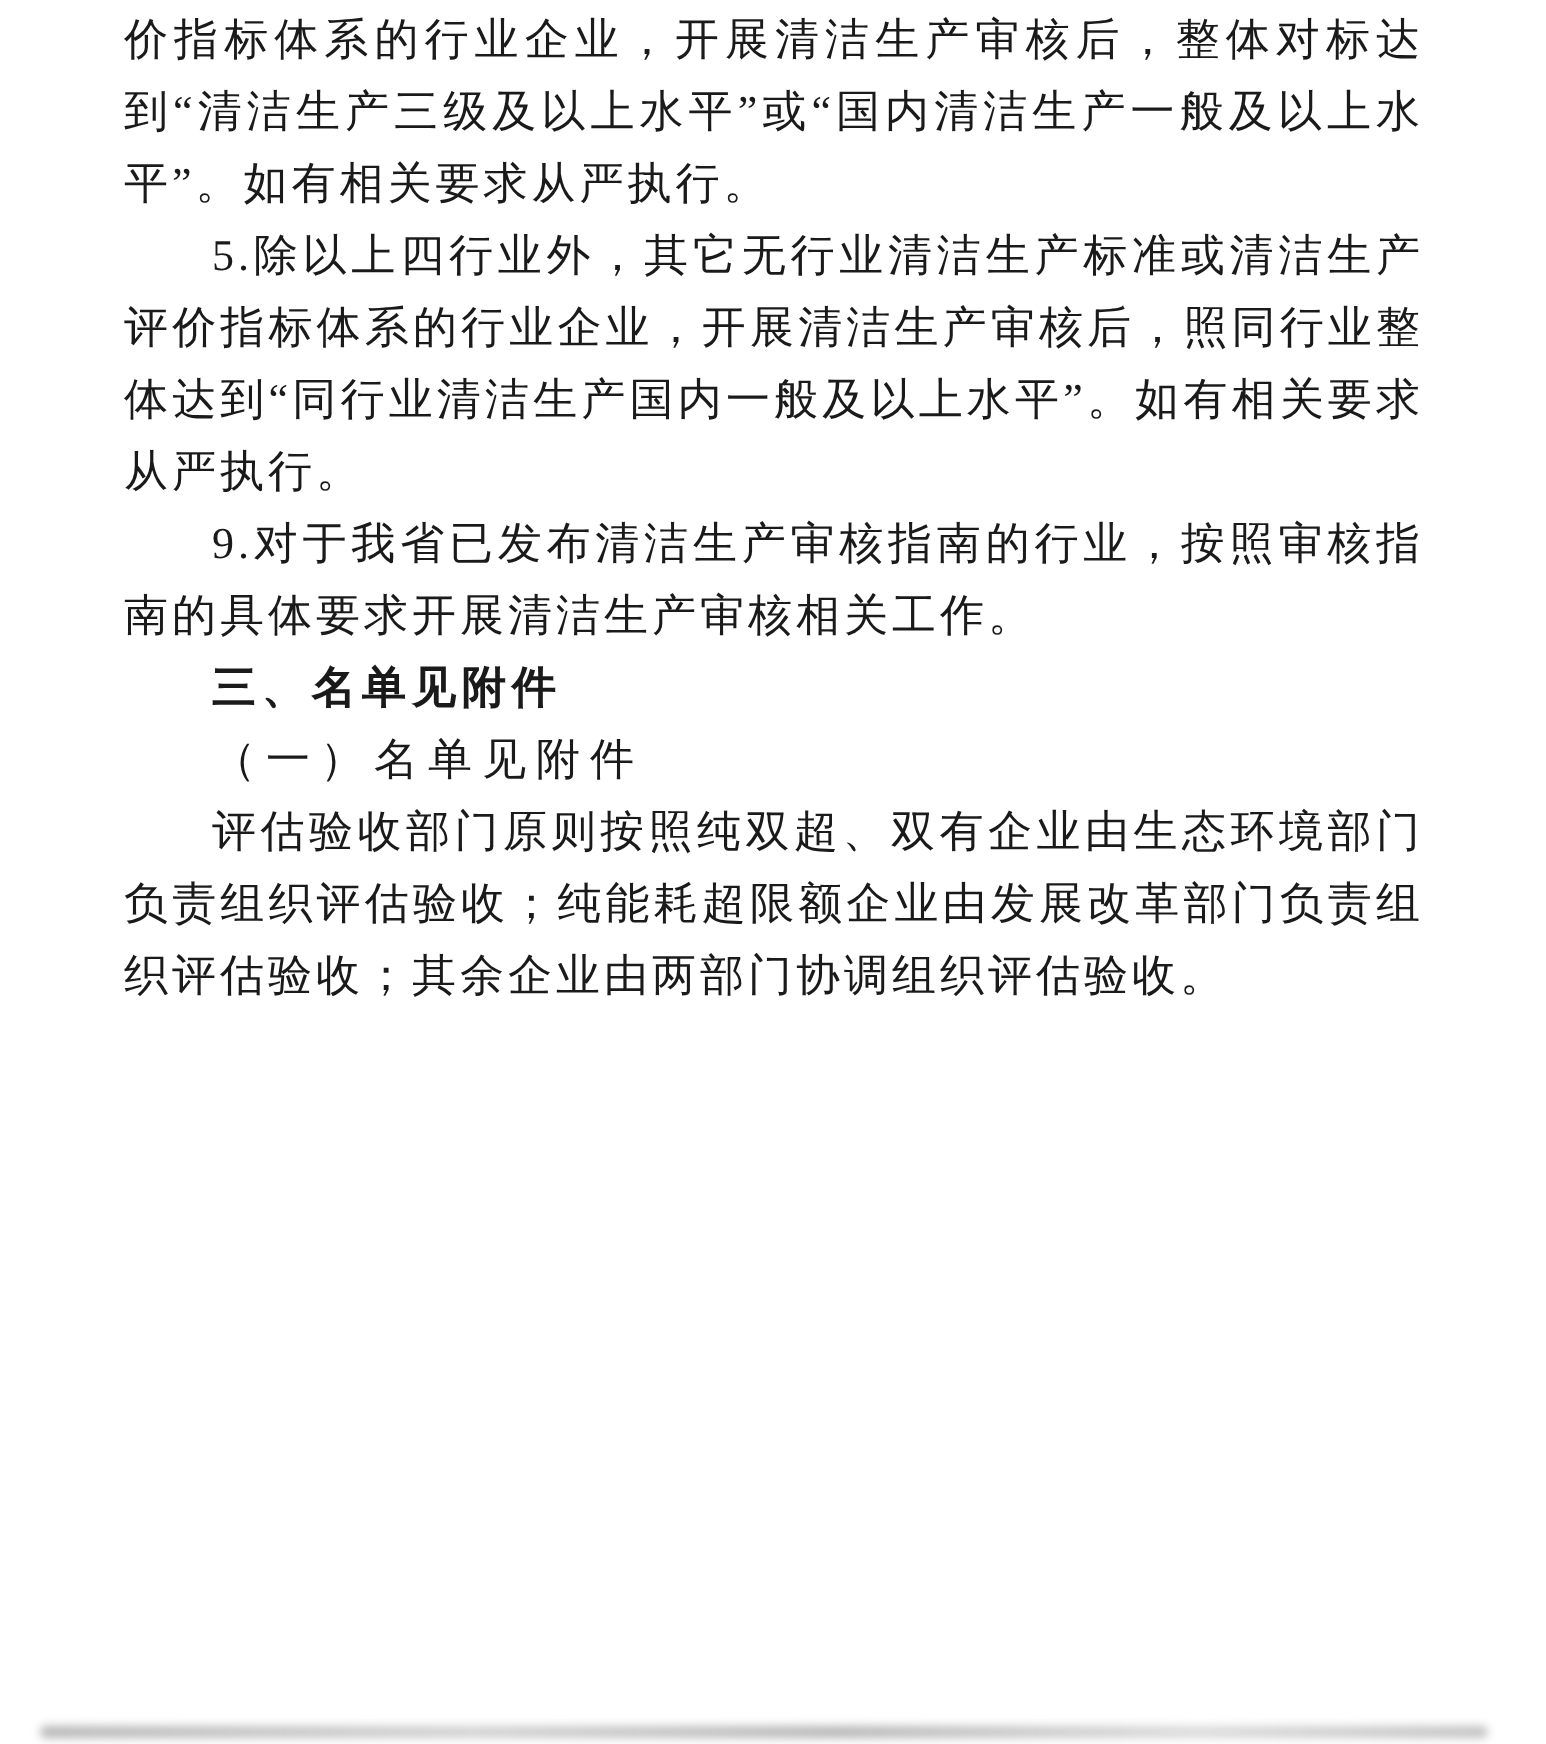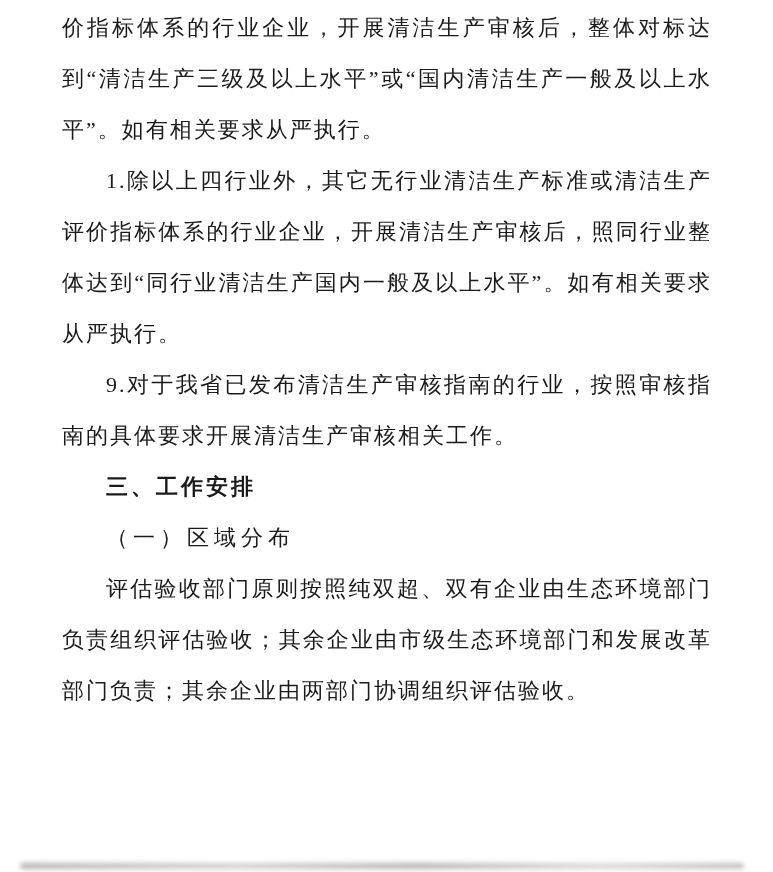--- a/index.html
+++ b/index.html
@@ -14,21 +14,21 @@
     overflow: hidden;
     font-family: "Liberation Serif", "DejaVu Serif", serif;
   }
   .page {
     position: absolute;
     left: 62px;
     top: 2px;
     width: 650px;
     color: #1a1a1a;
     font-size: 22px;
-    line-height: 51px;
+    line-height: 36px;
     letter-spacing: 2px;
     text-align: justify;
   }
   .page p, .page h2, .page h3 {
     margin: 0;
     padding: 0;
     font-size: 22px;
     font-weight: normal;
   }
   .para-indent {
@@ -62,20 +62,20 @@
     filter: blur(2.5px);
     border-radius: 3px;
     pointer-events: none;
   }
 </style>
 </head>
 <body>
 
 <div class="page">
   <p class="para-noindent">价指标体系的行业企业，开展清洁生产审核后，整体对标达到“清洁生产三级及以上水平”或“国内清洁生产一般及以上水平”。如有相关要求从严执行。</p>
-  <p class="para-indent">1.除以上四行业外，其它无行业清洁生产标准或清洁生产评价指标体系的行业企业，开展清洁生产审核后，照同行业整体达到“同行业清洁生产国内一般及以上水平”。如有相关要求从严执行。</p>
+  <p class="para-indent">5.除以上四行业外，其它无行业清洁生产标准或清洁生产评价指标体系的行业企业，开展清洁生产审核后，照同行业整体达到“同行业清洁生产国内一般及以上水平”。如有相关要求从严执行。</p>
   <p class="para-indent">9.对于我省已发布清洁生产审核指南的行业，按照审核指南的具体要求开展清洁生产审核相关工作。</p>
-  <h2 class="heading-bold">三、工作安排</h2>
-  <h3 class="heading-kai">（一）区域分布</h3>
-  <p class="para-indent">评估验收部门原则按照纯双超、双有企业由生态环境部门负责组织评估验收；其余企业由市级生态环境部门和发展改革部门负责；其余企业由两部门协调组织评估验收。</p>
+  <h2 class="heading-bold">三、名单见附件</h2>
+  <h3 class="heading-kai">（一）名单见附件</h3>
+  <p class="para-indent">评估验收部门原则按照纯双超、双有企业由生态环境部门负责组织评估验收；纯能耗超限额企业由发展改革部门负责组织评估验收；其余企业由两部门协调组织评估验收。</p>
 </div>
 
 <div class="scan-smudge"></div>
 
 </body></html>

